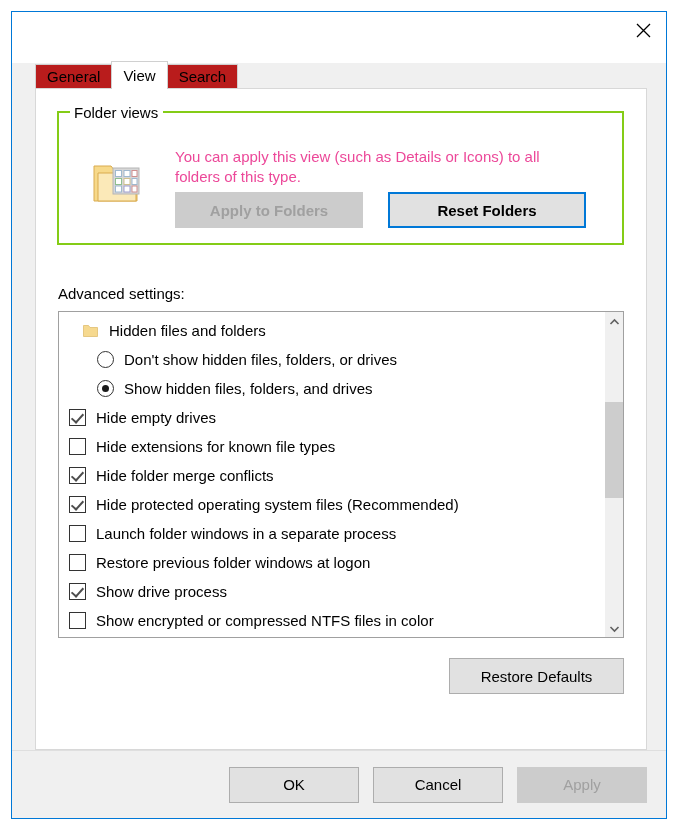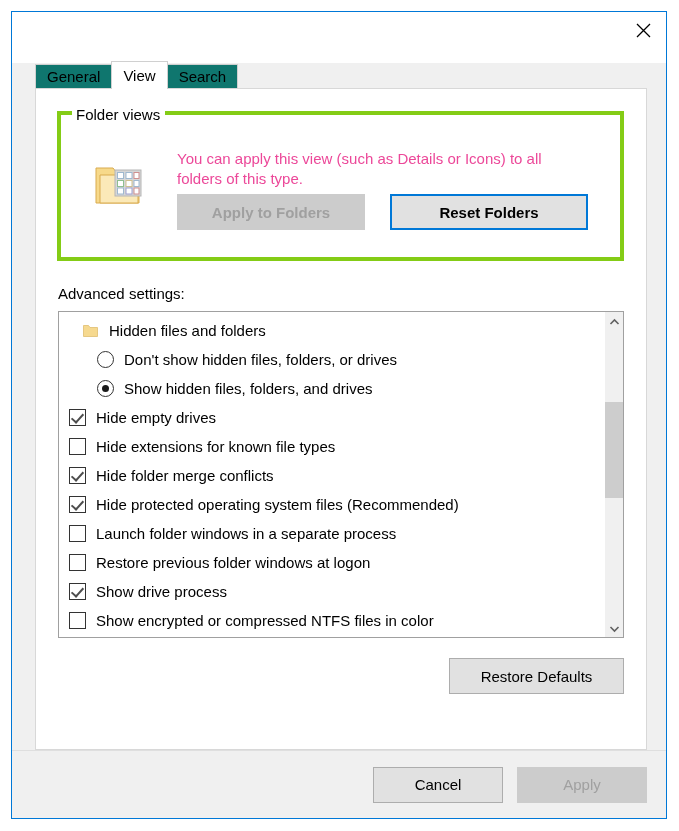--- a/index.html
+++ b/index.html
@@ -65,21 +65,21 @@
     margin: 0 19px 0 23px;
     display: flex;
     align-items: flex-end;
   }
   .tab {
     font-size: 15px;
     color: #000000;
     padding: 3px 11px 4px 11px;
     border: 1px solid #d0d0d0;
     border-bottom: none;
-    background: #0f766e;
+    background: #b91c1c;
     line-height: 17px;
     position: relative;
     cursor: default;
     margin-right: -1px;
   }
   .tab.active {
     background: #ffffff;
     padding-top: 5px;
     padding-bottom: 5px;
     margin-top: -2px;
@@ -99,22 +99,22 @@
     margin-top: -1px;
     box-sizing: border-box;
   }
 
   
   .groupbox {
     position: absolute;
     left: 21px;
     top: 22px;
     right: 22px;
-    height: 150px;
-    border: 4px solid #84cc16;
+    height: 134px;
+    border: 2px solid #84cc16;
     box-sizing: border-box;
   }
   .groupbox-label {
     position: absolute;
     top: -10px;
     left: 11px;
     background: #ffffff;
     padding: 0 5px 0 4px;
     font-size: 15px;
     color: #000;
@@ -454,17 +454,18 @@
           </span>
         </div>
       </div>
     </div>
 
     <div class="btn btn-restore">Restore Defaults</div>
 
   </div>
 
   <div class="footer">
+    <div class="btn">OK</div>
     <div class="btn">Cancel</div>
     <div class="btn disabled">Apply</div>
   </div>
 
 </div>
 
 </body></html>

